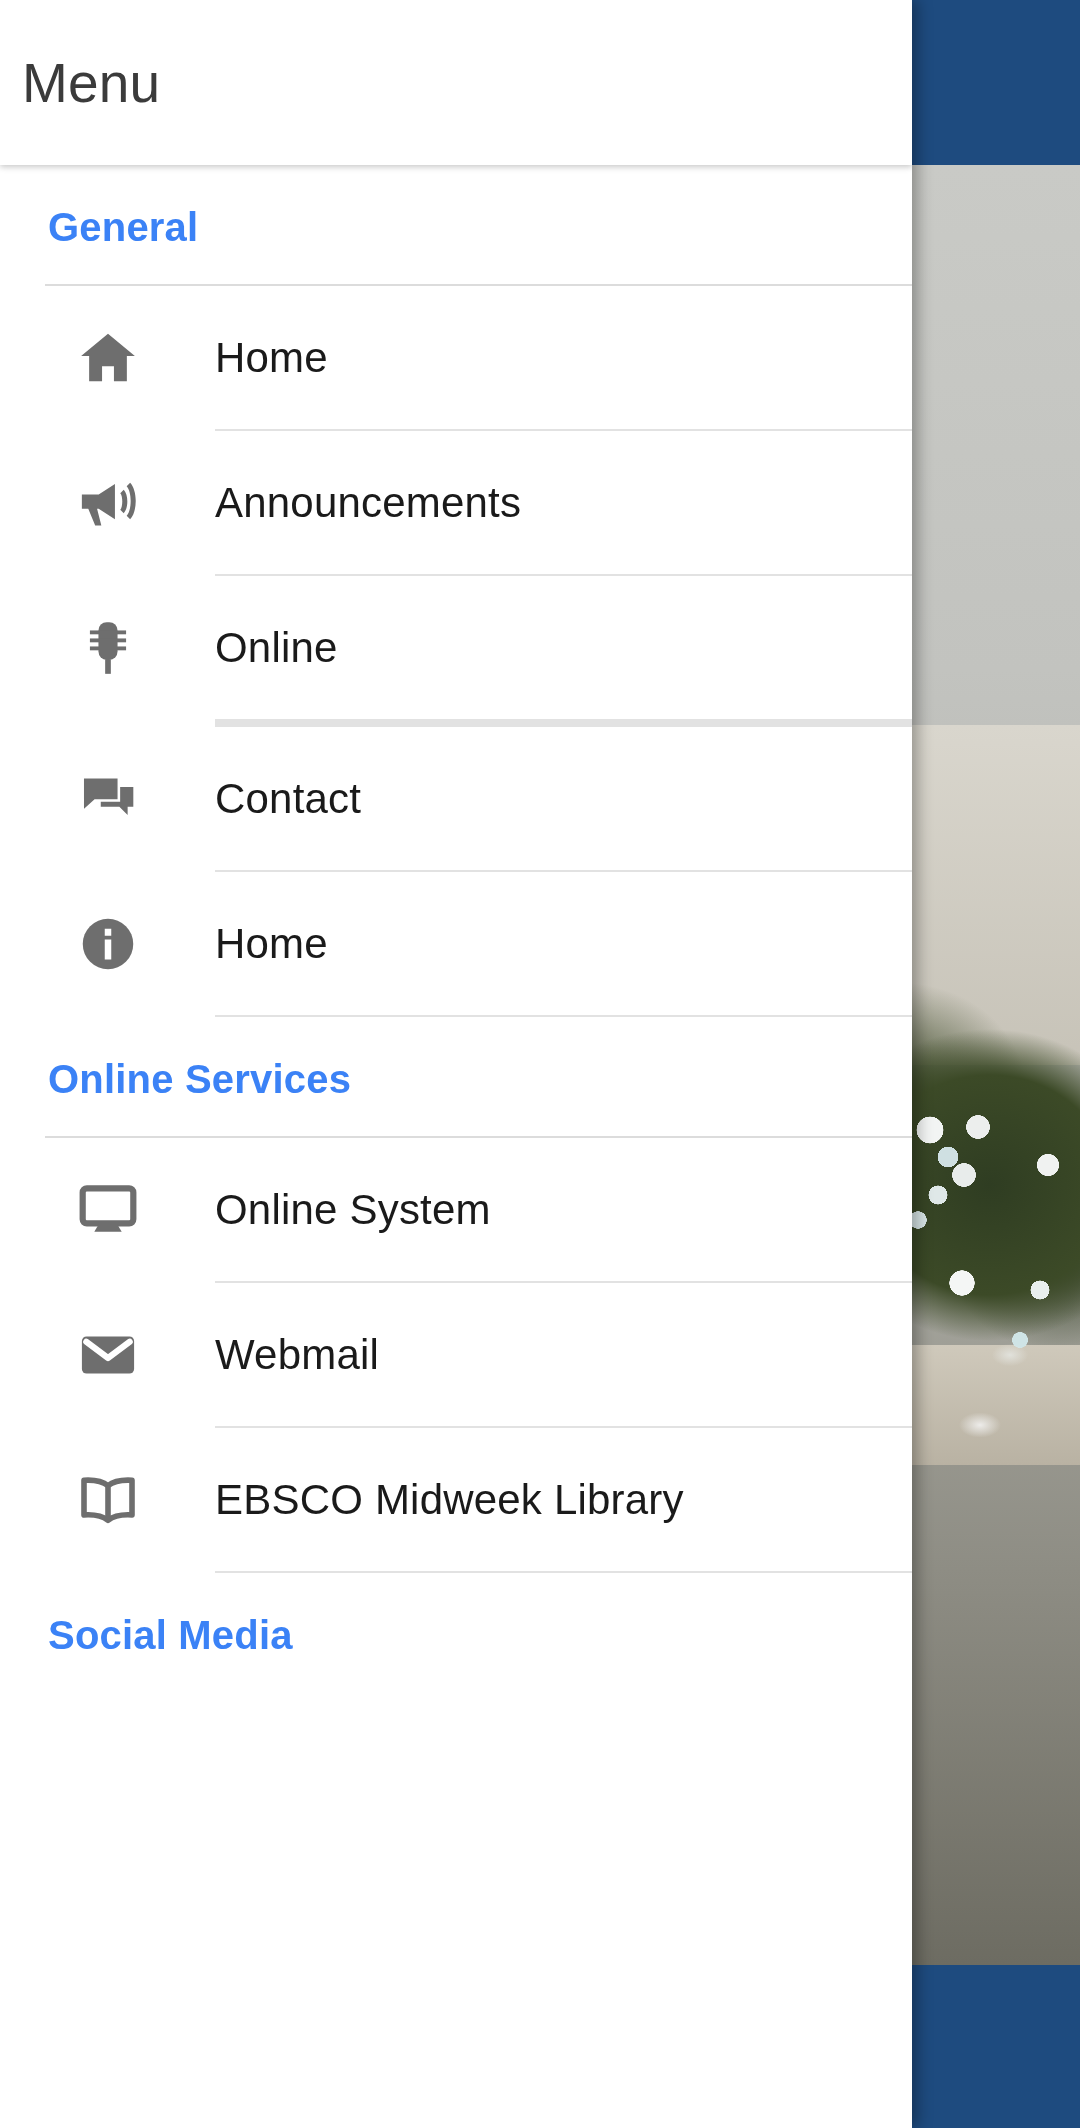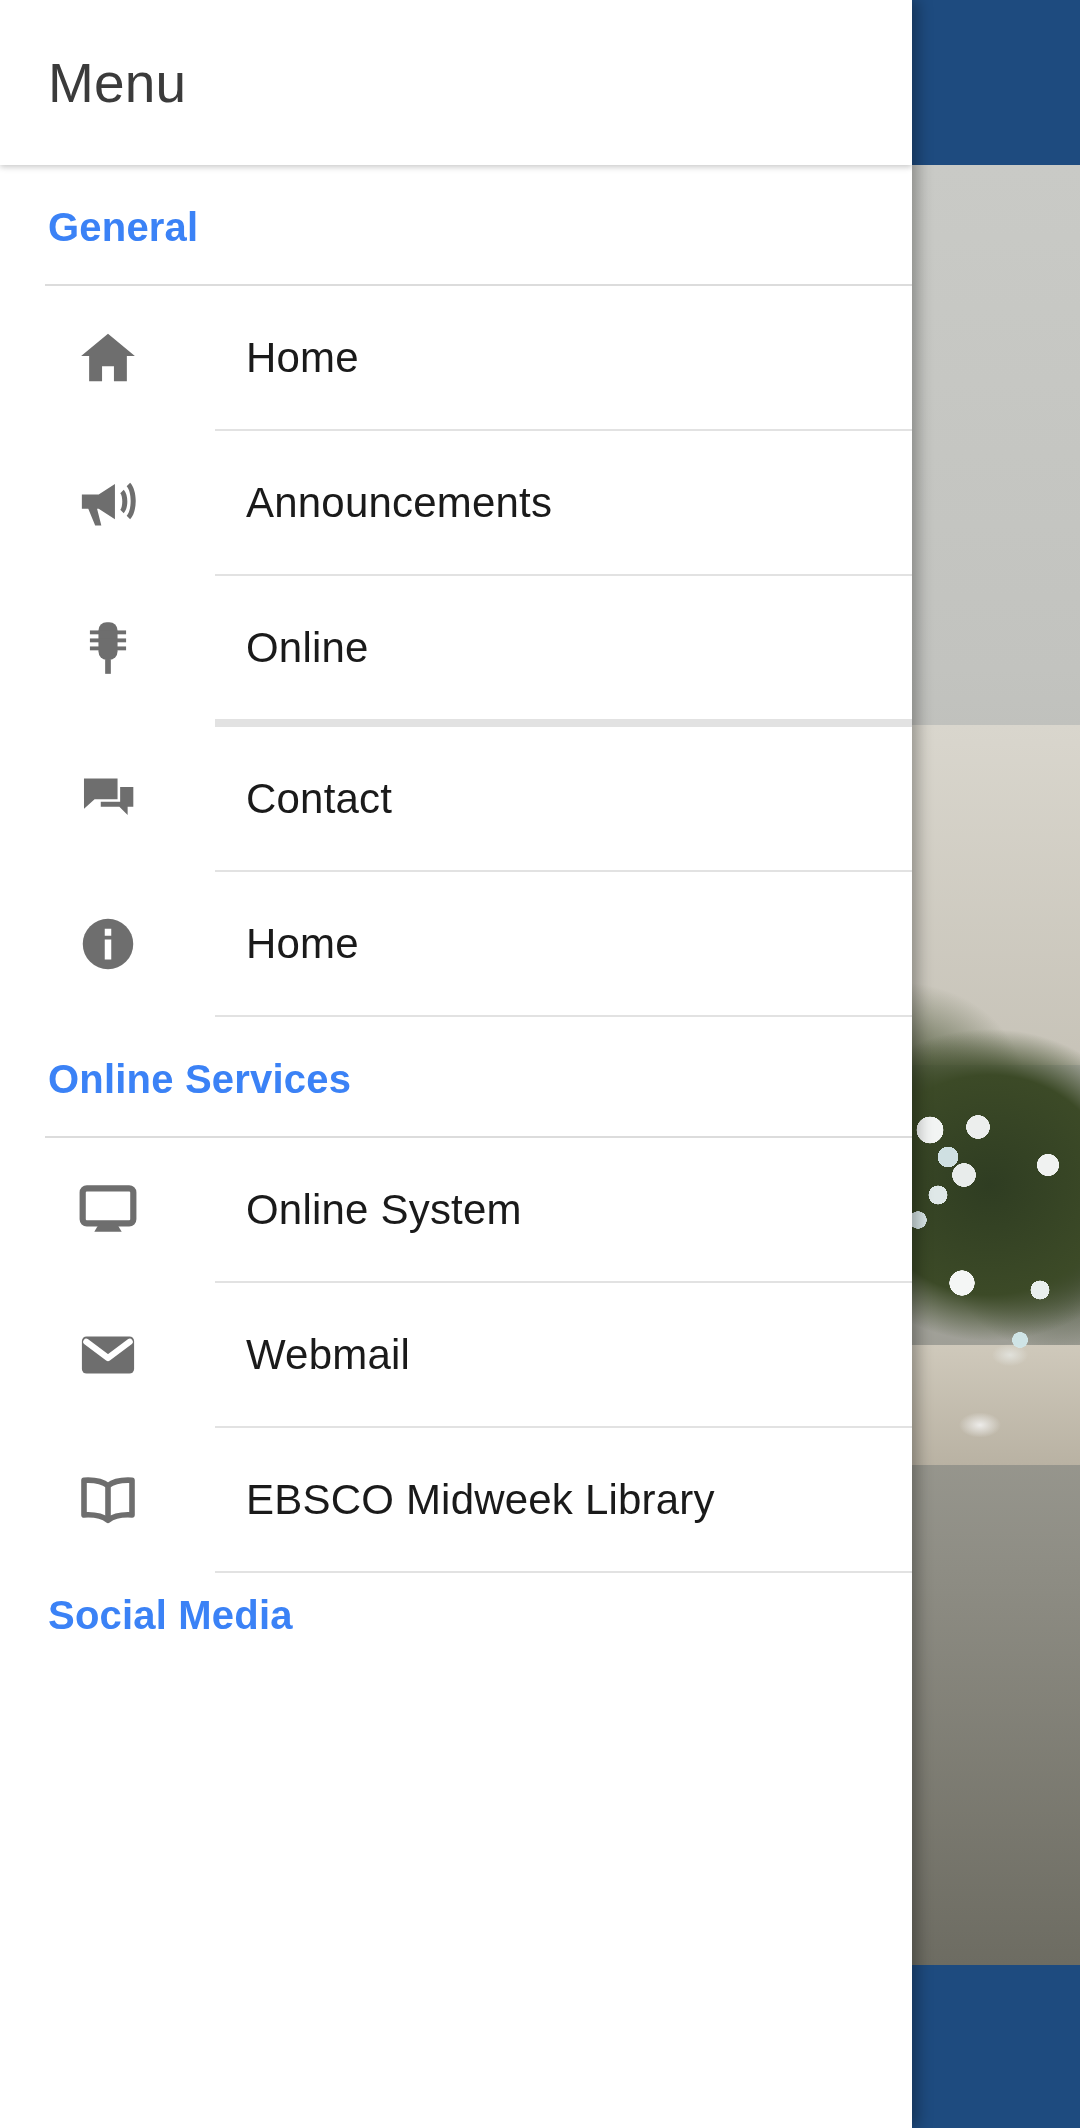--- a/index.html
+++ b/index.html
@@ -58,21 +58,21 @@
   
   .drawer {
     position:absolute; left:0; top:0; width:912px; height:2128px;
     background:#ffffff;
     box-shadow:6px 0 14px rgba(0,0,0,.30);
     overflow:hidden;
   }
   .drawer-header {
     height:165px; background:#ffffff;
     display:flex; align-items:center;
-    padding-left:48px;
+    padding-left:22px;
     box-shadow:0 2px 6px rgba(0,0,0,.22);
     position:relative; z-index:3;
   }
   .drawer-title {
     font-size:55px; font-weight:400; color:#3b3b3b; letter-spacing:.2px;
   }
   .drawer-body { position:relative; }
 
   .section-header {
     padding:40px 0 34px 48px;
@@ -87,27 +87,26 @@
     background:#ffffff; position:relative;
   }
   .menu-icon {
     width:215px; min-width:215px; height:143px;
     display:flex; align-items:center; justify-content:center;
   }
   .menu-icon svg { display:block; }
   .menu-label {
     font-size:42px; color:#1a1a1a; font-weight:400; letter-spacing:.2px;
     line-height:1;
-    margin-left:31px;
   }
   .item-rule {
     height:2px; background:#e2e2e2; margin-left:215px;
   }
 
-  .last-section { padding-top:20px; }
+  .last-section { padding-top:40px; }
 </style>
 </head>
 <body>
 
 <div class="screen">
 
   <div class="bg-layer">
     <div class="bg-appbar"></div>
     <div class="bg-photo"></div>
     <div class="bg-bottombar"></div>

